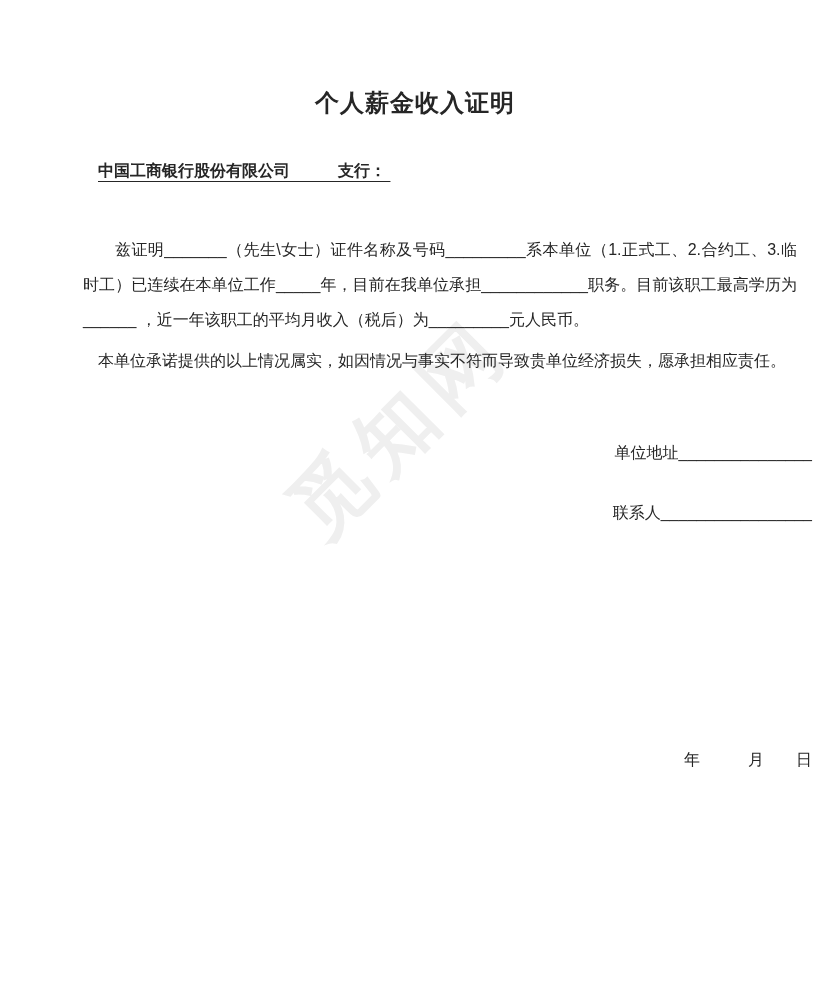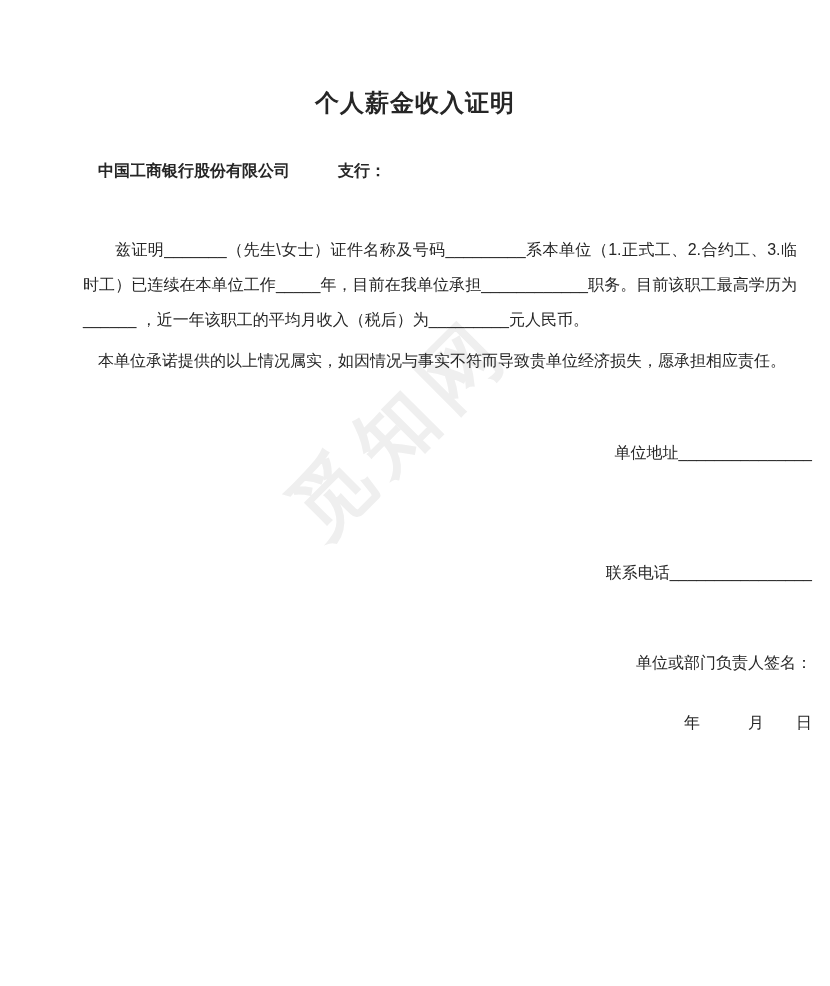--- a/index.html
+++ b/index.html
@@ -36,20 +36,21 @@
   }
   .bank-line {
     top: 159px; left: 66px; width: 714px;
     padding-left: 32px;
     font-size: 16px;
     font-weight: bold;
     line-height: 24px;
   }
   .bank-line .underlined {
     white-space: pre;
+    text-decoration: underline;
     text-underline-offset: 5px;
     text-decoration-thickness: 1px;
     text-align: center;
   }
   .para-certify {
     top: 215px; left: 66px; width: 714px;
     font-size: 16px;
     line-height: 35px;
     text-align: justify;
     text-indent: 32px;
@@ -68,21 +69,21 @@
     font-size: 16px;
     line-height: 32px;
     white-space: pre;
     text-align: right;
   }
   .row-address   { top: 405px; }
   .row-contact   { top: 465px; }
   .row-phone     { top: 525px; }
   .row-seal      { top: 587px; }
   .row-signature { top: 647px; }
-  .row-date      { top: 707px; }
+  .row-date      { top: 744px; }
 </style>
 </head>
 <body>
 
 <div class="page">
 
   <div class="watermark">觅知网</div>
 
   <h1 class="block title" style="margin:0;">个人薪金收入证明</h1>
 
@@ -91,23 +92,22 @@
   </div>
 
   <p class="block para-certify" style="margin:17px;">兹证明_______（先生\女士）证件名称及号码_________系本单位（1.正式工、2.合约工、3.临时工）已连续在本单位工作_____年，目前在我单位承担____________职务。目前该职工最高学历为______ ，近一年该职工的平均月收入（税后）为_________元人民币。</p>
 
   <p class="block para-promise" style="margin:0;">本单位承诺提供的以上情况属实，如因情况与事实不符而导致贵单位经济损失，愿承担相应责任。</p>
 
   <div class="block field-row row-address">
     <span>单位地址</span><span>_______________</span>
   </div>
 
-
-  <div class="block field-row row-phone">
-    <span>联系电话</span><span>________________</span>
+  <div class="block field-row row-contact">
+    <span>联系人</span><span>_________________</span>
   </div>
 
 
-  <div class="block field-row row-signature">单位或部门负责人签名：</div>
+
 
   <div class="block field-row row-date">年　　　月　　日</div>
 
 </div>
 
 </body></html>

